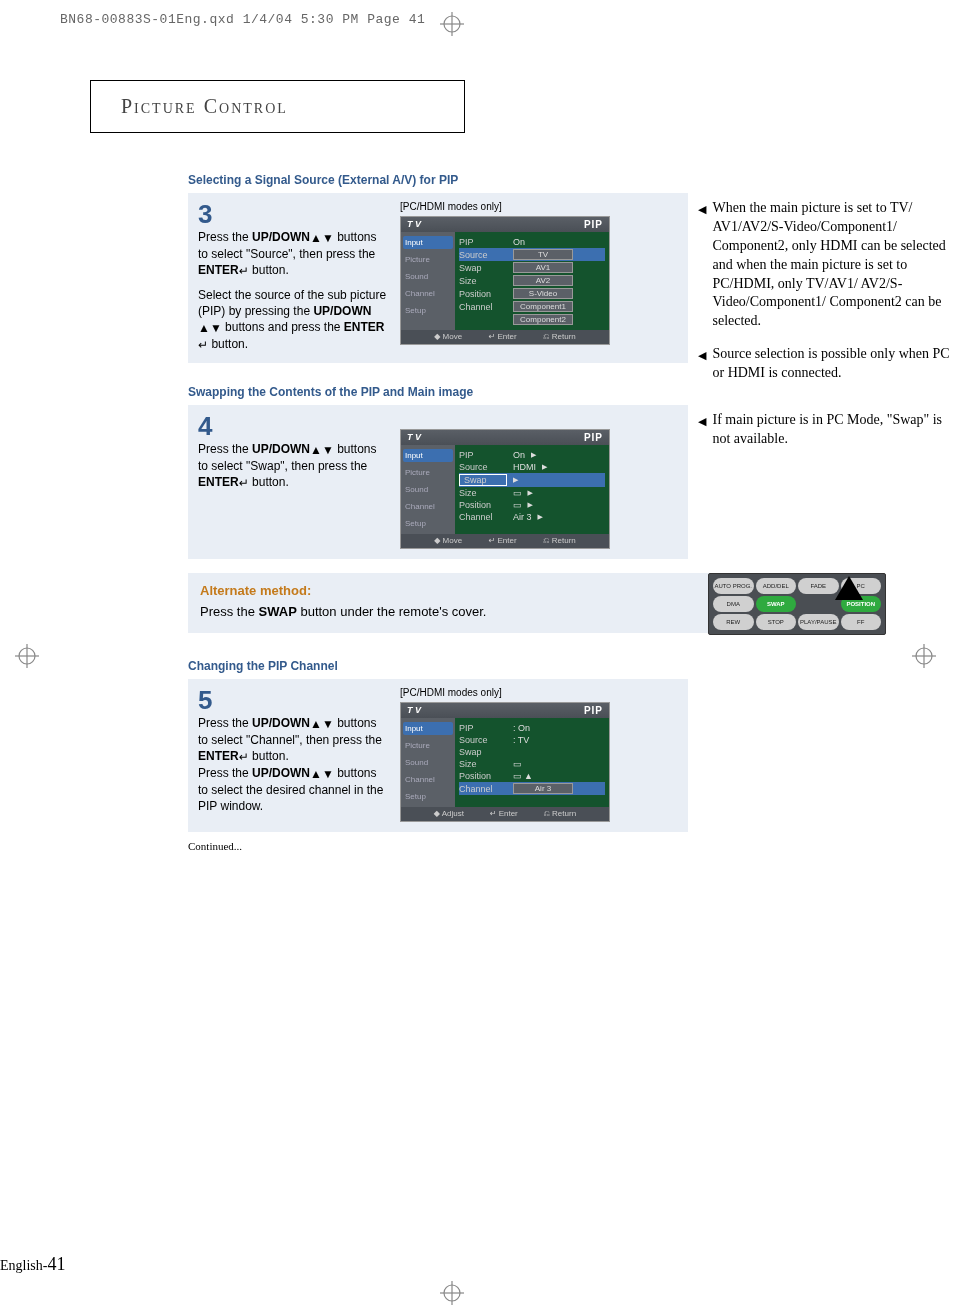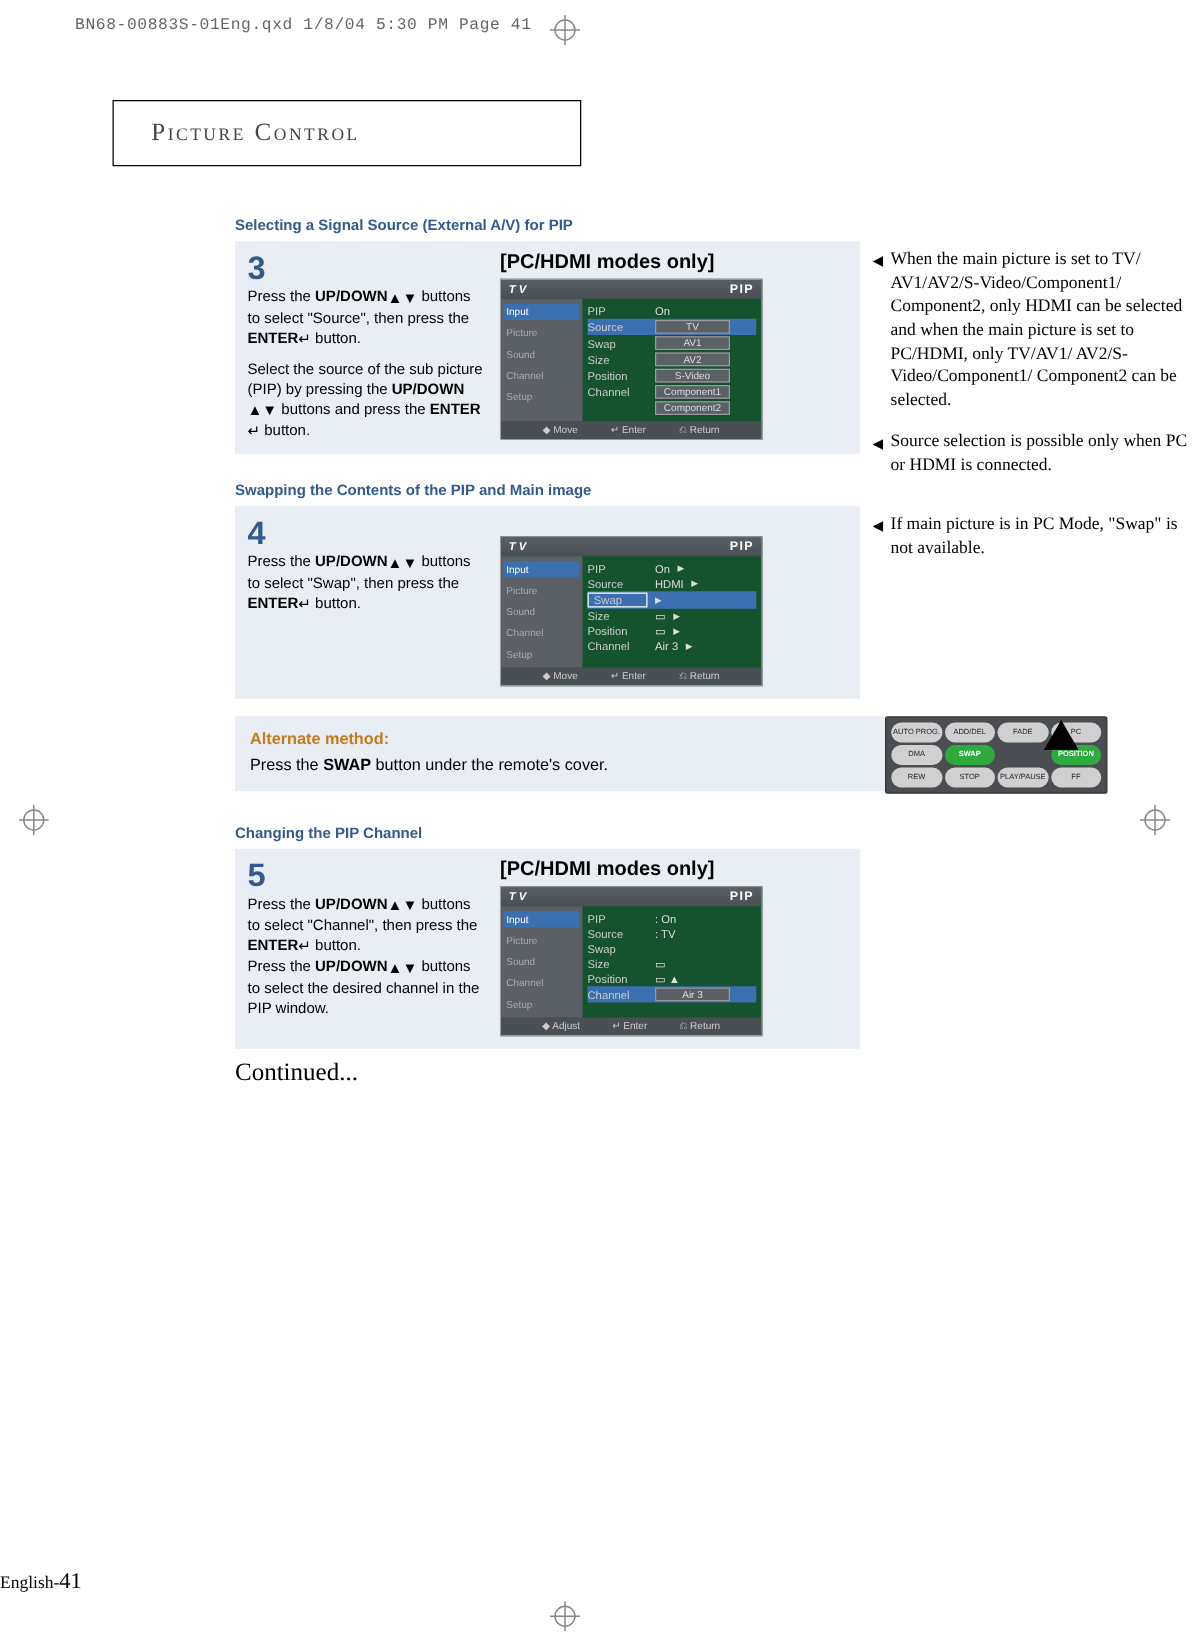--- a/index.html
+++ b/index.html
@@ -77,22 +77,22 @@
   .step-left { width: 190px; font-size: 12px; line-height: 1.35; }
   .step-num {
     font-size: 26px;
     font-weight: bold;
     color: #335a8c;
     line-height: 1;
     margin-bottom: 2px;
   }
   .step-right { flex:1; }
   .modes-only {
-    font-size: 16px;
-    font-weight: bold;
+    font-size: 10px;
+    font-weight: normal;
     margin-bottom: 4px;
   }
 
   .side-notes {
     position: absolute;
     top: 0;
     left: 608px;
     width: 260px;
     font-family: "Times New Roman", serif;
     font-size: 14px;
@@ -123,21 +123,21 @@
     padding: 2px 6px;
     font-weight: bold;
     font-style: italic;
     color: #fff;
     display:flex;
     justify-content:space-between;
   }
   .osd-title .pip { font-style:normal; letter-spacing:1px; font-size:10px; }
   .osd-body { display:flex; }
   .osd-sidebar {
-    width: 65px;
+    width: 54px;
     background: #5b6067;
     padding: 4px 2px;
     display:flex; flex-direction:column; gap:4px;
   }
   .osd-sidebar div {
     font-size:8px;
     color:#aab;
     padding:2px 2px;
     border-radius:2px;
   }
@@ -209,21 +209,21 @@
     position:absolute;
     top:2px; right:22px;
     width:0;height:0;
     border-left:14px solid transparent;
     border-right:14px solid transparent;
     border-bottom:24px solid #000;
   }
 
   .continued {
     font-family:"Times New Roman", serif;
-    font-size:20px;
+    font-size:11px;
     margin-left:98px;
     margin-top:8px;
   }
 
   .page-num {
     position:absolute;
     bottom:40px;
     left:0; right:0;
     text-align:left;
     font-family:Liberation Serif, serif;
@@ -261,21 +261,21 @@
     </svg>
 </div>
 <div class="regmark-right regmark">
   <svg viewBox="0 0 24 24">
       <circle cx="12" cy="12" r="8" fill="none" stroke="#888" stroke-width="1.2"></circle>
       <line x1="12" y1="0" x2="12" y2="24" stroke="#888" stroke-width="1.2"></line>
       <line x1="0" y1="12" x2="24" y2="12" stroke="#888" stroke-width="1.2"></line>
     </svg>
 </div>
 
-<div class="print-header">BN68-00883S-01Eng.qxd  1/8/04 5:30 PM  Page 41</div>
+<div class="print-header">BN68-00883S-01Eng.qxd  1/4/04 5:30 PM  Page 41</div>
 
 <div class="page">
 
   <div class="chapter-box">
     <span>Picture Control</span>
   </div>
 
   <div class="row">
     <div class="section-title">Selecting a Signal Source (External A/V) for PIP</div>
 

